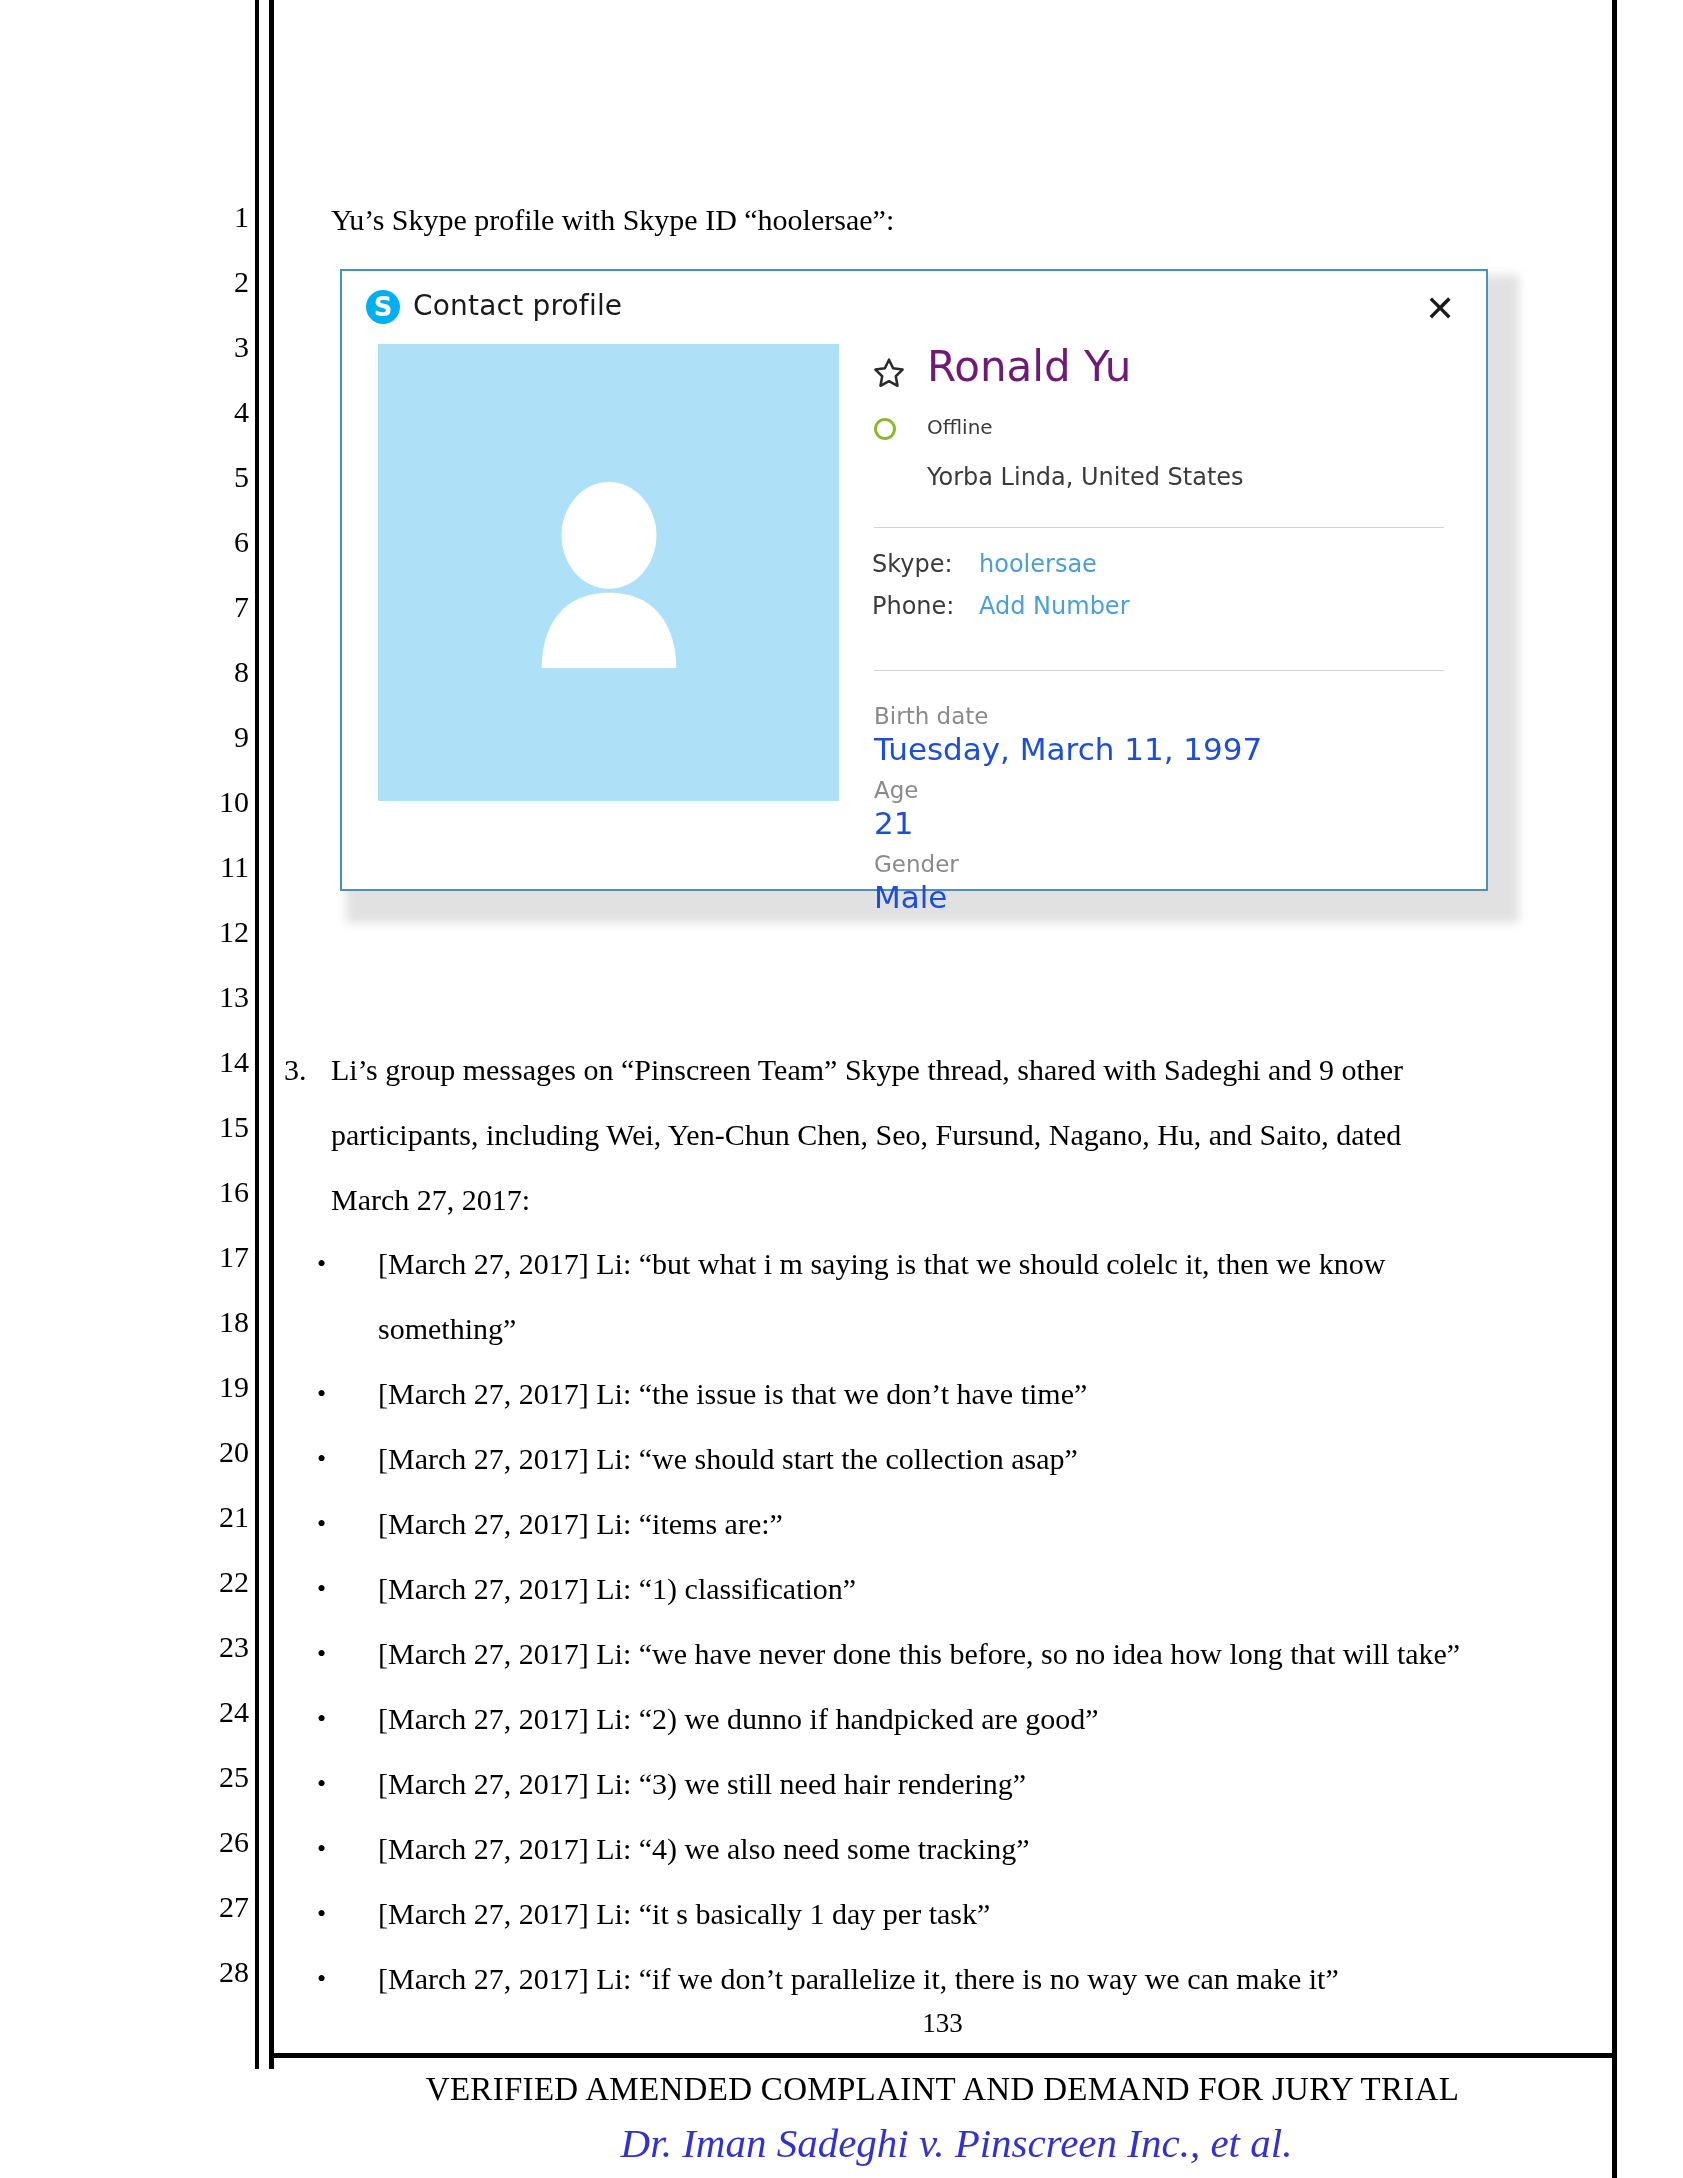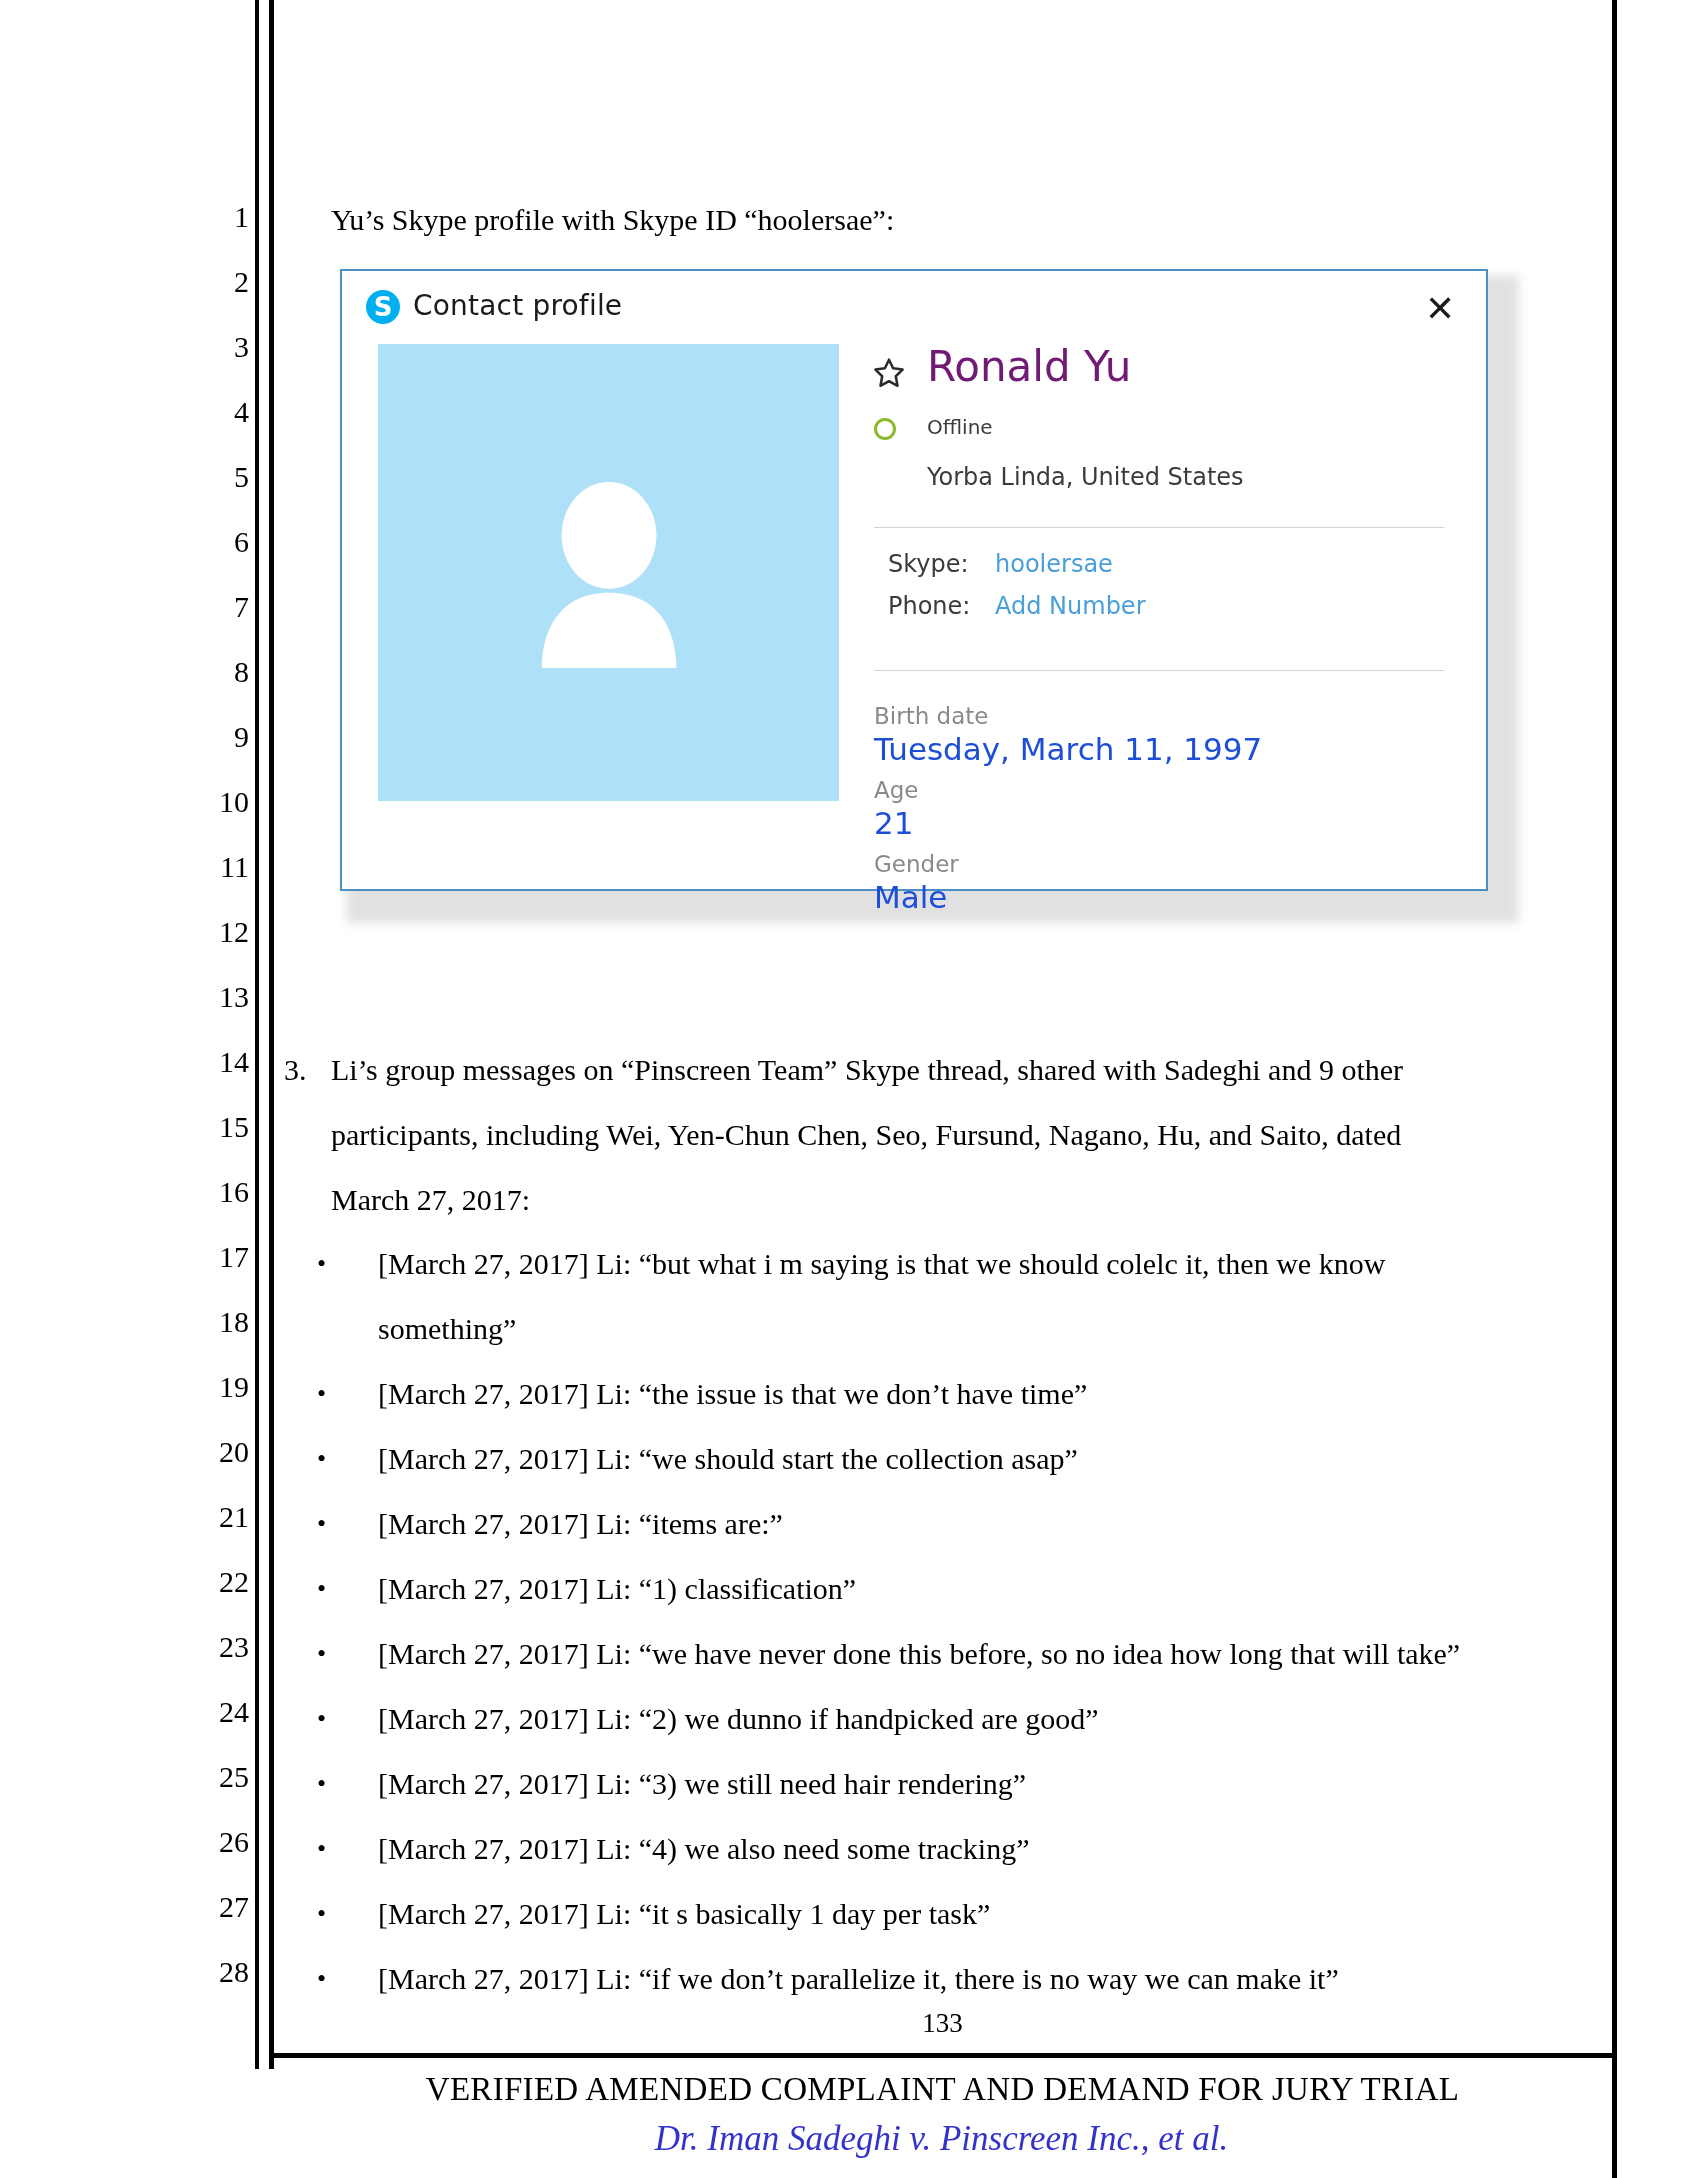--- a/index.html
+++ b/index.html
@@ -221,21 +221,21 @@
     margin-left: 2px;
     margin-top: 36px;
     margin-bottom: 22px;
     width: 570px;
     height: 1px;
     background: #d3d3d3;
   }
   .kv-row {
     position: relative;
     height: 42px;
-    margin-left: 16px;
+    margin-left: 0;
   }
   .kv-key {
     position: absolute;
     left: 0;
     top: 0;
     font-size: 24px;
     color: #3b3b3b;
   }
   .kv-val {
     position: absolute;
@@ -313,25 +313,25 @@
     position: absolute;
     left: 269px;
     top: 2071px;
     width: 1347px;
     text-align: center;
     font-size: 33px;
     letter-spacing: 0.3px;
   }
   .footer-case {
     position: absolute;
-    left: 268px;
+    left: 283px;
     top: 2119px;
     width: 1347px;
     text-align: center;
-    font-size: 35px;
+    font-size: 41px;
     font-style: italic;
     color: #3333cc;
   }
 </style>
 </head>
 <body>
 
 <div id="page">
 
   <div class="rule-left-outer"></div>

